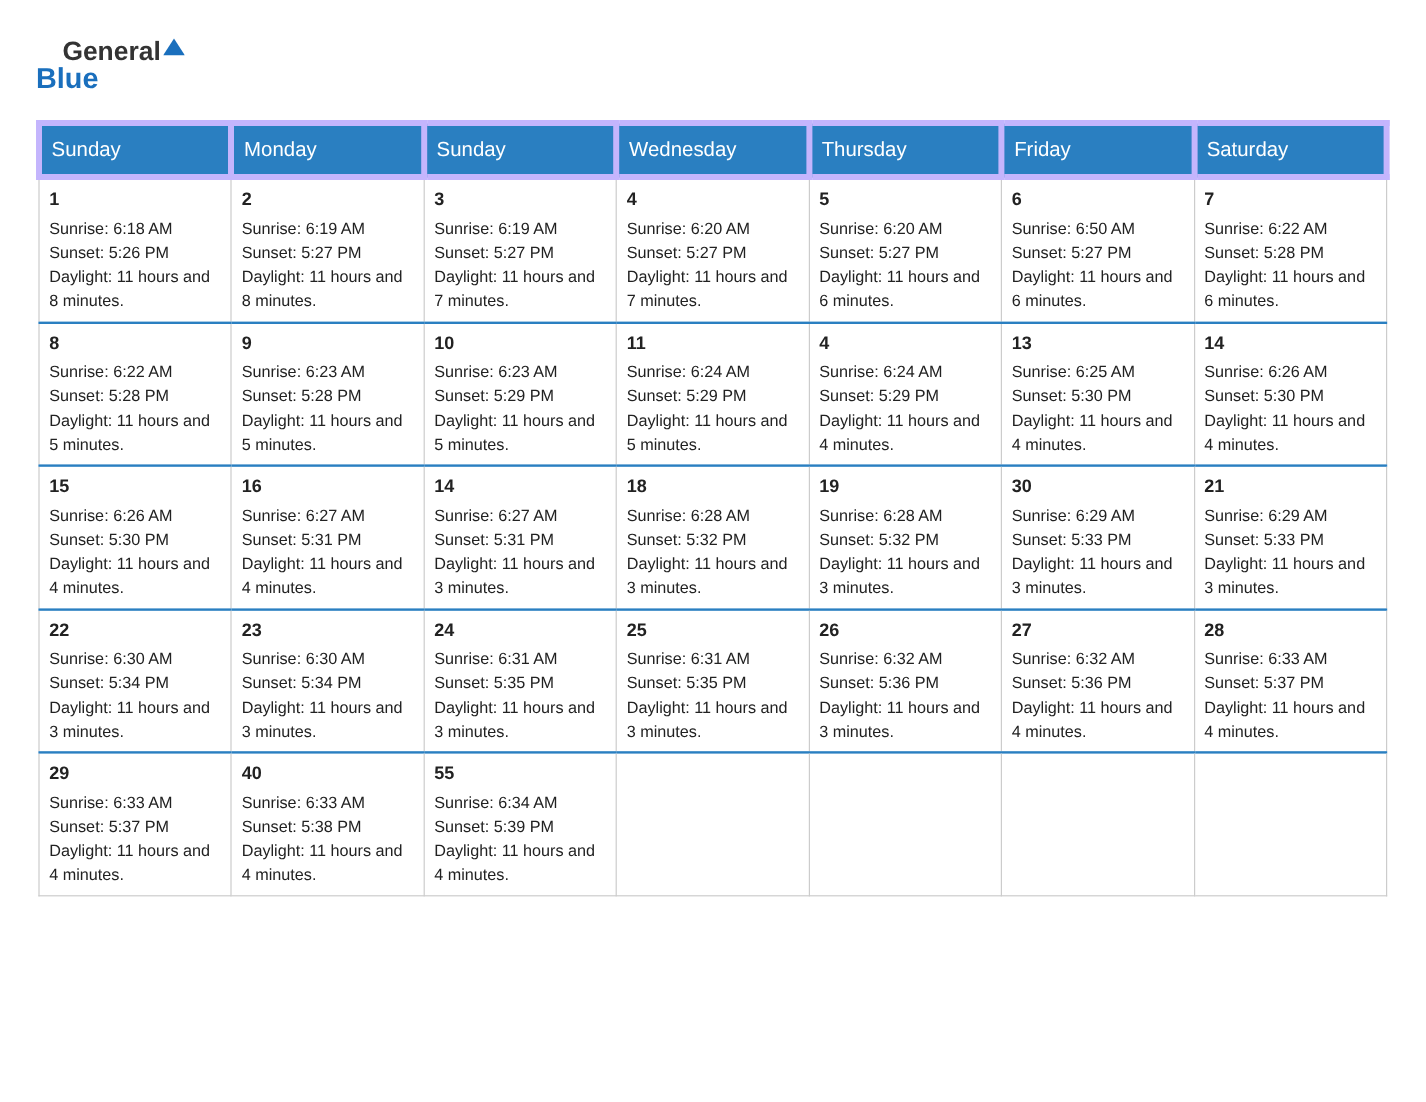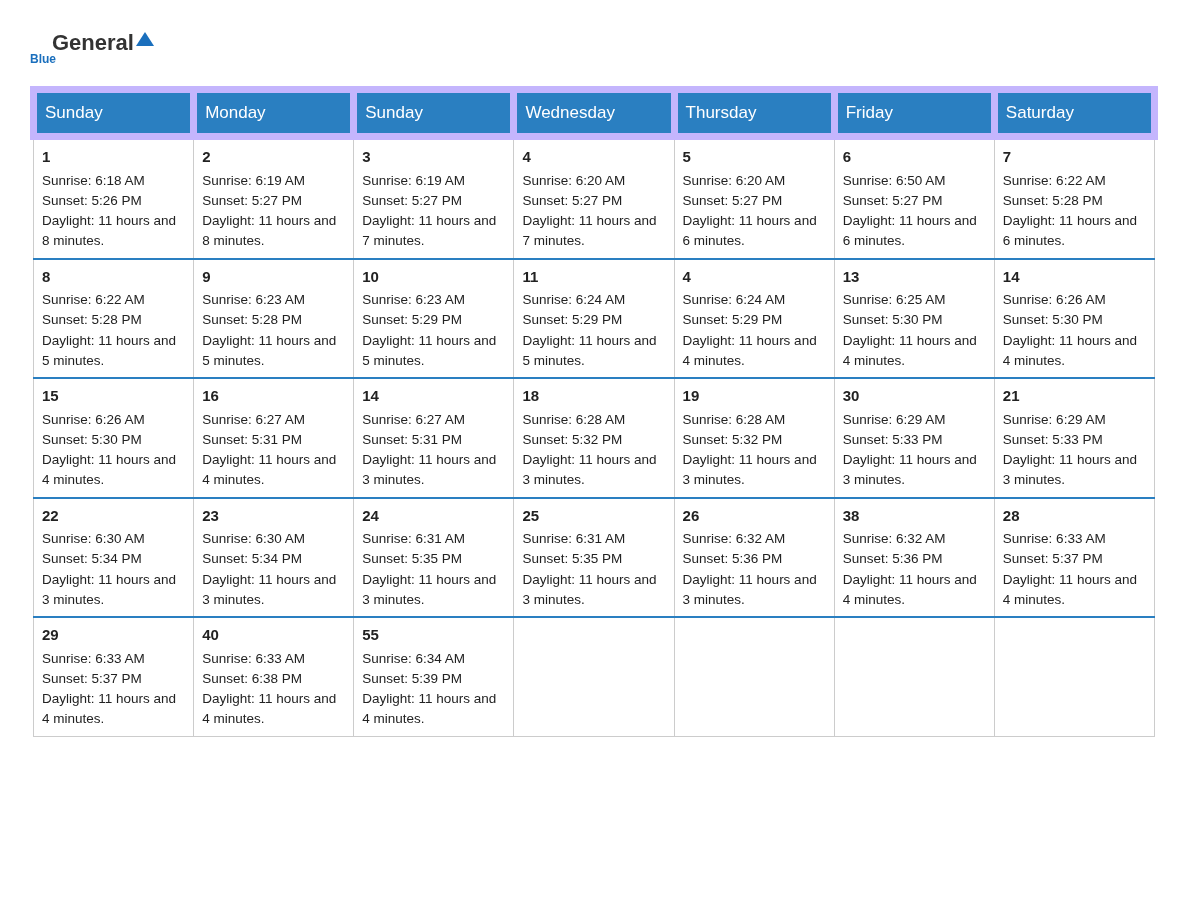--- a/index.html
+++ b/index.html
@@ -24,21 +24,21 @@
     .logo-text {
       display: flex;
       align-items: center;
       font-size: 22px;
       font-weight: bold;
       color: #333;
     }
     .logo-general { color: #333; font-weight: bold; margin-left: 22px; }
     .logo-underline {
       color: #1a6fbd;
-      font-size: 12px;
+      font-size: 24px;
       font-weight: bold;
       margin-top: -4px;
     }
     .title-block {
       text-align: right;
     }
     .title-block h1 {
       font-size: 52px;
       font-weight: normal;
       color: #222;
@@ -55,21 +55,21 @@
       border-collapse: collapse;
       border: 1px solid #aaa;
     }
     .calendar thead tr th {
       background: #2a7fc1;
       color: #fff;
       padding: 10px 8px;
       font-size: 17px;
       font-weight: normal;
       text-align: left;
-      border: 7px solid #c4b5fd;
+      border: 5px solid #c4b5fd;
     }
     .calendar tbody tr td {
       vertical-align: top;
       padding: 6px 8px;
       border: 1px solid #ccc;
       width: 14.28%;
       min-height: 110px;
       font-size: 13.5px;
       color: #222;
       line-height: 1.5;
@@ -278,21 +278,21 @@
         <span>Sunset: 5:35 PM</span><br>
         <span>Daylight: 11 hours and 3 minutes.</span>
       </td>
         <td>
         <span class="day-num">26</span>
         <span>Sunrise: 6:32 AM</span><br>
         <span>Sunset: 5:36 PM</span><br>
         <span>Daylight: 11 hours and 3 minutes.</span>
       </td>
         <td>
-        <span class="day-num">38</span>
+        <span class="day-num">27</span>
         <span>Sunrise: 6:32 AM</span><br>
         <span>Sunset: 5:36 PM</span><br>
         <span>Daylight: 11 hours and 4 minutes.</span>
       </td>
         <td>
         <span class="day-num">28</span>
         <span>Sunrise: 6:33 AM</span><br>
         <span>Sunset: 5:37 PM</span><br>
         <span>Daylight: 11 hours and 4 minutes.</span>
       </td>
@@ -300,21 +300,21 @@
       <tr class="week-row">
         <td>
         <span class="day-num">29</span>
         <span>Sunrise: 6:33 AM</span><br>
         <span>Sunset: 5:37 PM</span><br>
         <span>Daylight: 11 hours and 4 minutes.</span>
       </td>
         <td>
         <span class="day-num">40</span>
         <span>Sunrise: 6:33 AM</span><br>
-        <span>Sunset: 6:38 PM</span><br>
+        <span>Sunset: 5:38 PM</span><br>
         <span>Daylight: 11 hours and 4 minutes.</span>
       </td>
         <td>
         <span class="day-num">55</span>
         <span>Sunrise: 6:34 AM</span><br>
         <span>Sunset: 5:39 PM</span><br>
         <span>Daylight: 11 hours and 4 minutes.</span>
       </td>
         <td class="empty"></td>
         <td class="empty"></td>

